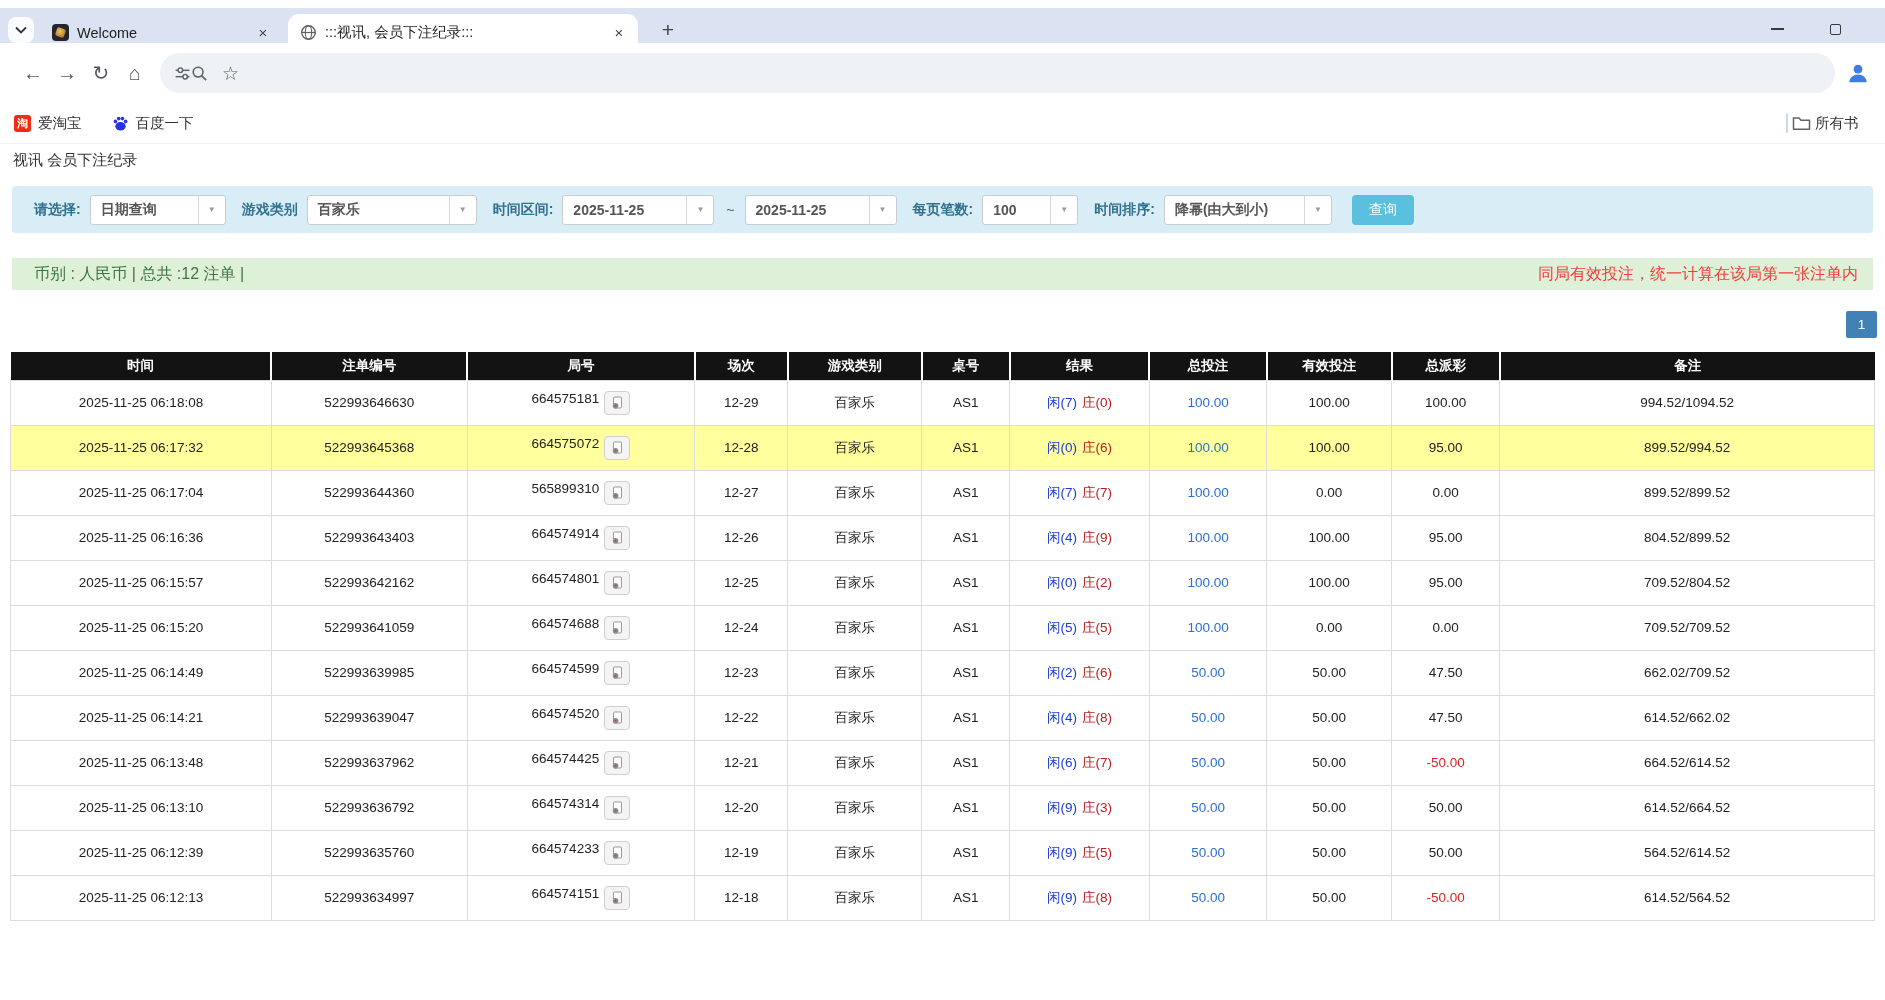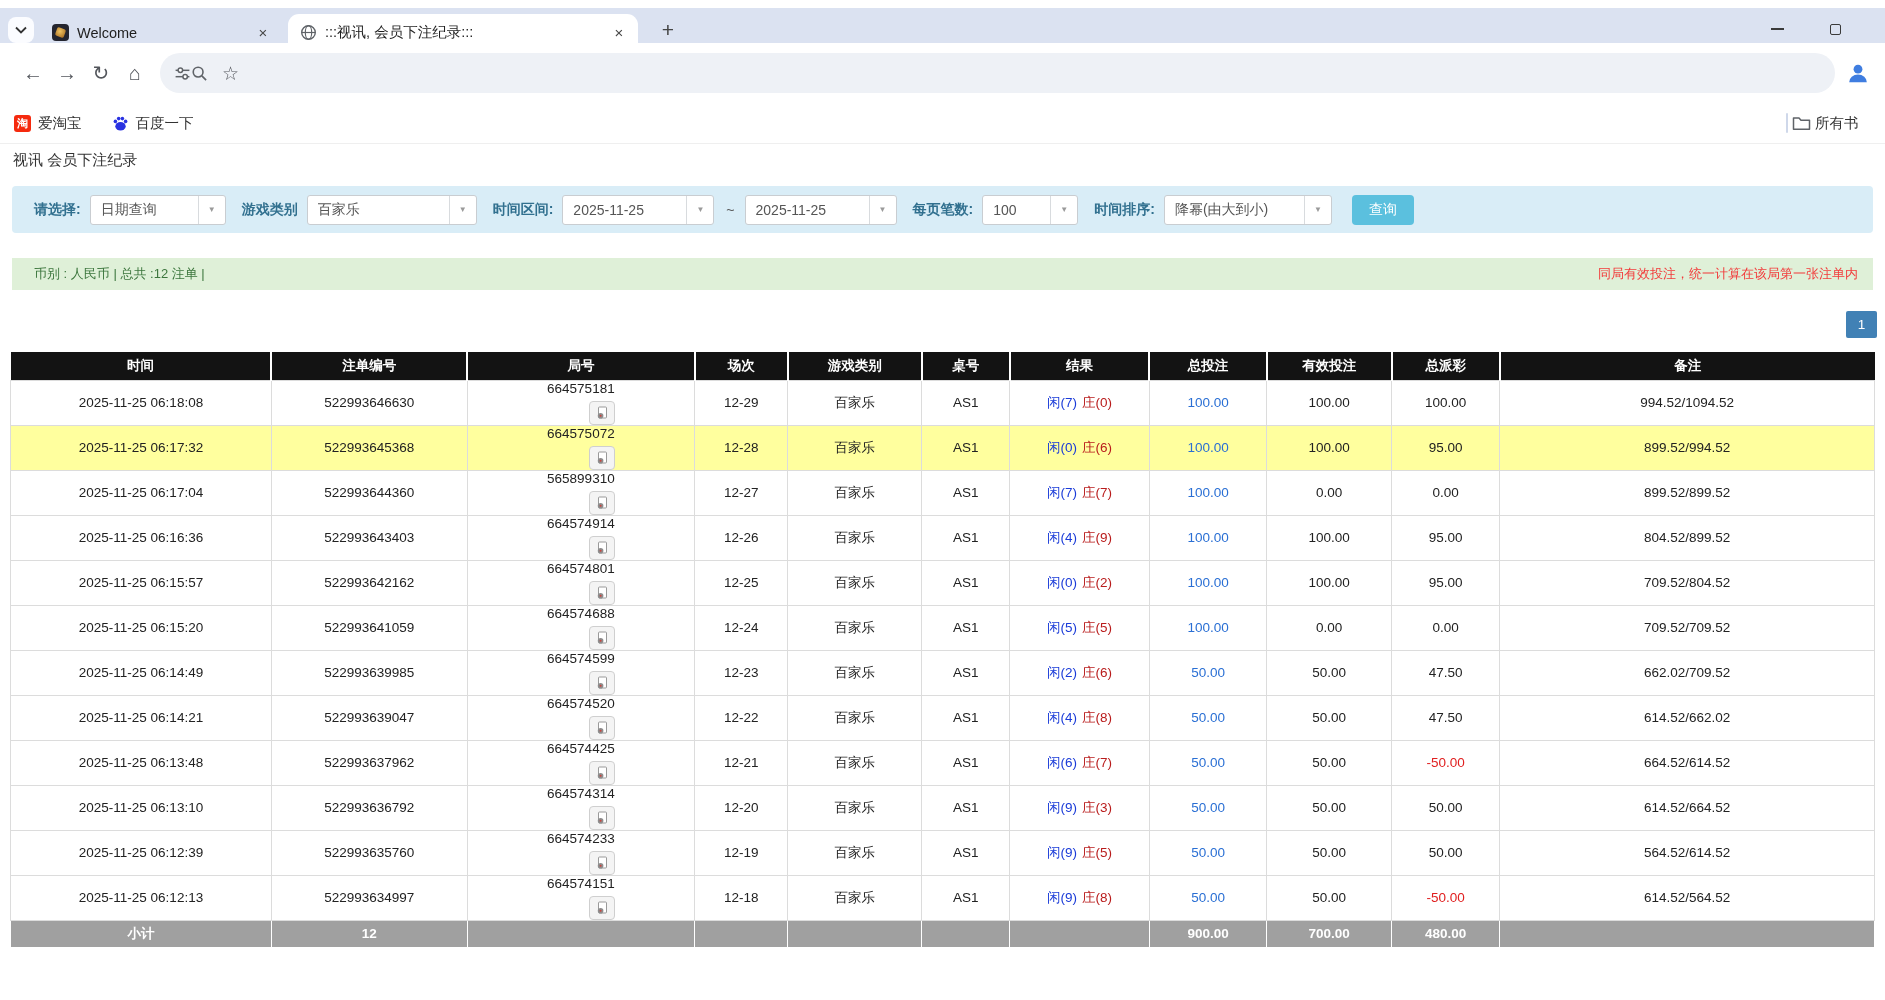--- a/index.html
+++ b/index.html
@@ -45,48 +45,48 @@
   .bm-divider { width:2px; height:20px; background:#cfd8ea; border-radius:1px; }
 
   
   .page-title { position:absolute; left:13px; top:151px; font-size:15px; color:#333; }
 
   .filterbar { position:absolute; left:12px; top:186px; width:1861px; height:47px; background:#d9edf7;
     border-radius:4px; display:flex; align-items:center; padding-left:22px; font-size:14px; }
   .flabel { color:#31708f; font-weight:bold; margin-right:9px; white-space:nowrap; }
   .dd { height:30px; background:#fff; border:1px solid #c9cdd1; border-radius:3px;
     display:flex; align-items:stretch; color:#555; margin-right:16px; }
-  .dd .val { flex:1; display:flex; align-items:center; padding:14px 10px; white-space:nowrap; overflow:hidden; }
+  .dd .val { flex:1; display:flex; align-items:center; padding:14px 10px; white-space:nowrap; overflow:hidden;font-weight:bold; }
   .dd .arr { width:27px; border-left:1px solid #d8dbde; display:flex; align-items:center;
     justify-content:center; color:#9a9a9a; font-size:8px; flex:none; }
   .w1{width:136px}.w2{width:170px}.w3{width:152px}.w4{width:152px}.w5{width:96px}.w6{width:168px}
   .tilde { color:#555; margin:0 10px 0 -4px; }
   .search-btn { height:30px; padding:0 17px; background:#5bc0de; color:#fff; border:none;
     border-radius:4px; font-size:14px; margin-left:4px; cursor:pointer; }
 
   .summary { position:absolute; left:12px; top:258px; width:1861px; height:32px; background:#dff0d8;
-    display:flex; align-items:center; justify-content:space-between; padding:0 15px 0 22px; font-size:13px; }
+    display:flex; align-items:center; justify-content:space-between; padding:0 15px 0 22px; font-size:16px; }
   .sum-left { color:#3c763d; }
   .sum-right { color:#f23b3b; }
 
   .pag { position:absolute; left:1846px; top:311px; width:31px; height:27px; background:#4181b5;
     color:#fff; display:flex; align-items:center; justify-content:center; font-size:13.5px; border-radius:2px; }
 
   .bet-table { position:absolute; left:10px; top:352px; width:1865px; border-collapse:collapse;
     table-layout:fixed; font-size:13.5px; color:#222; }
   .bet-table th { background:#131313; color:#fff; height:28px; font-weight:bold;
     font-size:13.5px; border-right:2px solid #fff; }
   .bet-table th:last-child { border-right:none; }
   .bet-table td { border:1px solid #dcdcdc; text-align:center; height:45px; background:#fff; }
   tr.hl td { background:#ffff9e; }
   .link { color:#2a6fd4; cursor:pointer; }
   .neg { color:#e02020; }
   .res-p { color:#1a3bd8; }
   .res-b { color:#b91c1c; margin-left:5px; }
-  .round-wrap { display:inline-flex; align-items:flex-end; gap:5px;flex-direction:column; }
+  .round-wrap { display:inline-flex; align-items:flex-start; gap:5px; }
   .round-btn { display:inline-flex; align-items:center; justify-content:center; width:26px; height:24px;
     background:#f4f4f4; border:1px solid #cfcfcf; border-radius:4px; cursor:pointer; }
   tr.foot td { background:#a0a0a0; border:1px solid #fff; color:#fff; font-weight:bold; height:27px; }
   tr.foot-total td { border-top:3px solid #fff; }
 </style>
 </head>
 <body>
 
 <div class="tabstrip">
   <div class="tab-search">
@@ -559,27 +559,14 @@
     <td>
       <span class="res-p">闲(9)</span><span class="res-b">庄(8)</span>
     </td>
     <td><span class="link">50.00</span></td>
     <td>50.00</td>
     <td class="neg">-50.00</td>
     <td>614.52/564.52</td>
   </tr>
     </tbody>
   <tbody>
-    <tr class="foot">
-      <td>小计</td>
-      <td>12</td>
-      <td></td>
-        <td></td>
-        <td></td>
-        <td></td>
-        <td></td>
-      <td>900.00</td>
-      <td>700.00</td>
-      <td>480.00</td>
-      <td></td>
-    </tr>
   </tbody>
 </table>
 
 </body></html>

